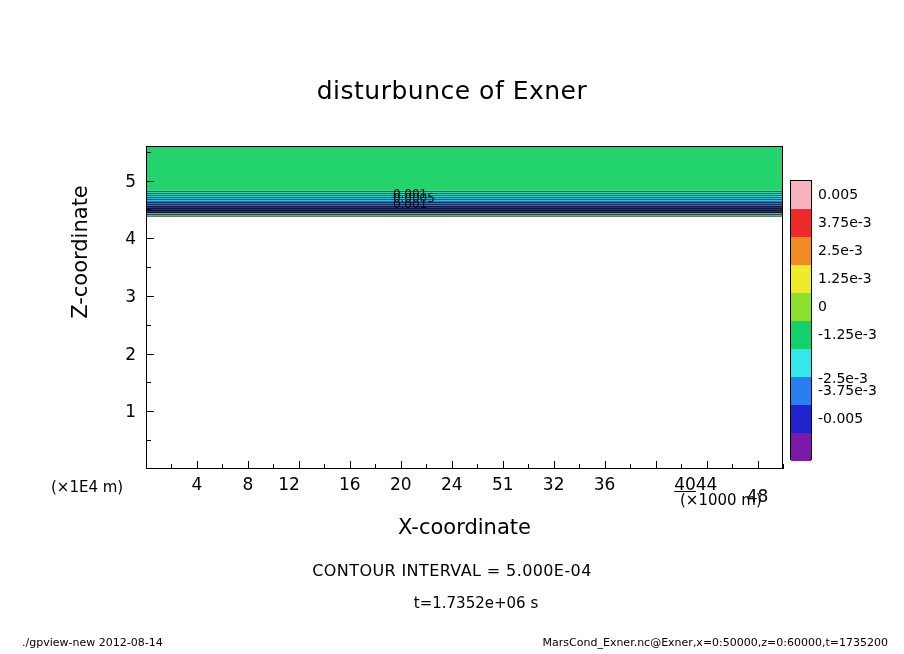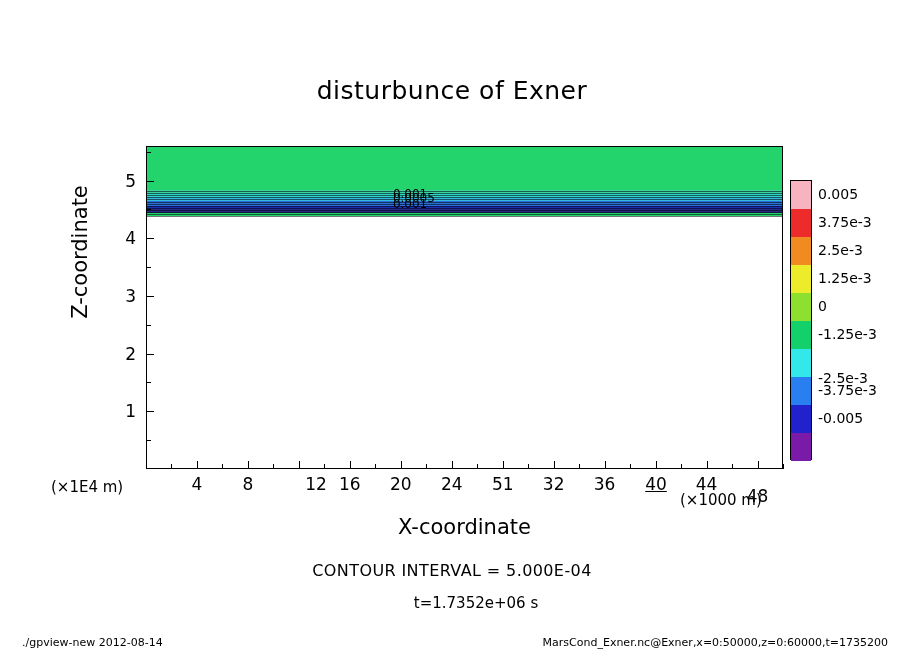--- a/index.html
+++ b/index.html
@@ -194,35 +194,35 @@
       <div class="contour-label" style="left: 245.882px; top: 49.525px;">0.001</div>
     </div>
 </div>
 
 <div class="abs" id="xticks">
     <div class="tick-x" style="left: 196.96px; top: 461px; height: 8px;"></div>
     <div class="xlab" style="left: 196.96px; top: 474px;">4</div>
     <div class="tick-x" style="left: 247.92px; top: 461px; height: 8px;"></div>
     <div class="xlab" style="left: 247.92px; top: 474px;">8</div>
     <div class="tick-x" style="left: 298.88px; top: 461px; height: 8px;"></div>
-    <div class="xlab" style="left: 316px; top: 474px;">12</div>
+    <div class="xlab" style="left: 289px; top: 474px;">12</div>
     <div class="tick-x" style="left: 349.84px; top: 461px; height: 8px;"></div>
     <div class="xlab" style="left: 349.84px; top: 474px;">16</div>
     <div class="tick-x" style="left: 400.8px; top: 461px; height: 8px;"></div>
     <div class="xlab" style="left: 400.8px; top: 474px;">20</div>
     <div class="tick-x" style="left: 451.76px; top: 461px; height: 8px;"></div>
     <div class="xlab" style="left: 451.76px; top: 474px;">24</div>
     <div class="tick-x" style="left: 502.72px; top: 461px; height: 8px;"></div>
     <div class="xlab" style="left: 502.72px; top: 474px;">51</div>
     <div class="tick-x" style="left: 553.68px; top: 461px; height: 8px;"></div>
     <div class="xlab" style="left: 553.68px; top: 474px;">32</div>
     <div class="tick-x" style="left: 604.64px; top: 461px; height: 8px;"></div>
     <div class="xlab" style="left: 604.64px; top: 474px;">36</div>
     <div class="tick-x" style="left: 655.6px; top: 461px; height: 8px;"></div>
-    <div class="xlab" style="left: 656px; top: 474px; text-decoration: underline;">40</div>
+    <div class="xlab" style="left: 685px; top: 474px; text-decoration: underline;">40</div>
     <div class="tick-x" style="left: 706.56px; top: 461px; height: 8px;"></div>
     <div class="xlab" style="left: 706.56px; top: 474px;">44</div>
     <div class="tick-x" style="left: 757.52px; top: 461px; height: 8px;"></div>
     <div class="xlab" style="left: 757.52px; top: 474px; margin-top: 12px;">48</div>
     <div class="tick-x" style="left: 171.48px; top: 464px; height: 5px;"></div>
     <div class="tick-x" style="left: 222.44px; top: 464px; height: 5px;"></div>
     <div class="tick-x" style="left: 273.4px; top: 464px; height: 5px;"></div>
     <div class="tick-x" style="left: 324.36px; top: 464px; height: 5px;"></div>
     <div class="tick-x" style="left: 375.32px; top: 464px; height: 5px;"></div>
     <div class="tick-x" style="left: 426.28px; top: 464px; height: 5px;"></div>

